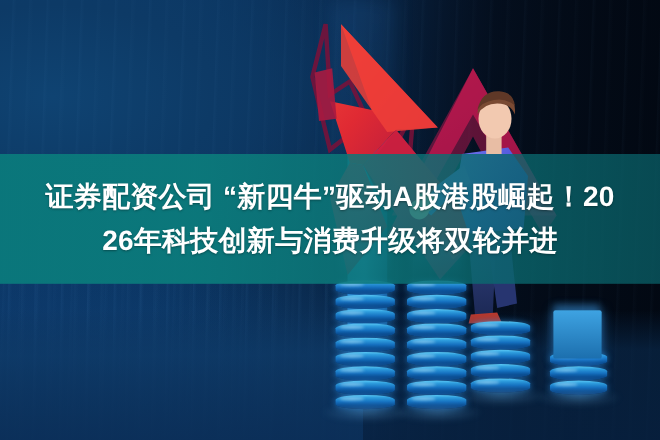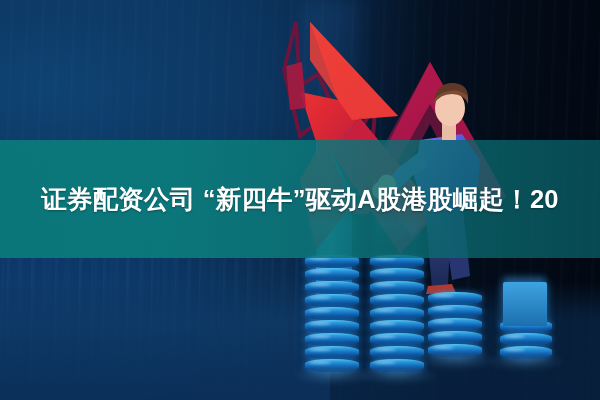--- a/index.html
+++ b/index.html
@@ -223,15 +223,16 @@
       <div class="shadowpool" style="left:-14px;top:34px;width:80px;height:15px;"></div>
     </div>
 
     <div style="position:absolute;left:503px;top:282px;width:44px;height:44px;
                 background:linear-gradient(180deg,#3ea3e2,#1c6fae);border-radius:2px;
                 box-shadow:0 0 10px rgba(60,165,255,.55);"></div>
   </div>
 
   <div class="banner">
     <div class="banner-line">证券配资公司 “新四牛”驱动A股港股崛起！20</div>
+    <div class="banner-line l2">26年科技创新与消费升级将双轮并进</div>
   </div>
 
 </div>
 
 </body></html>

